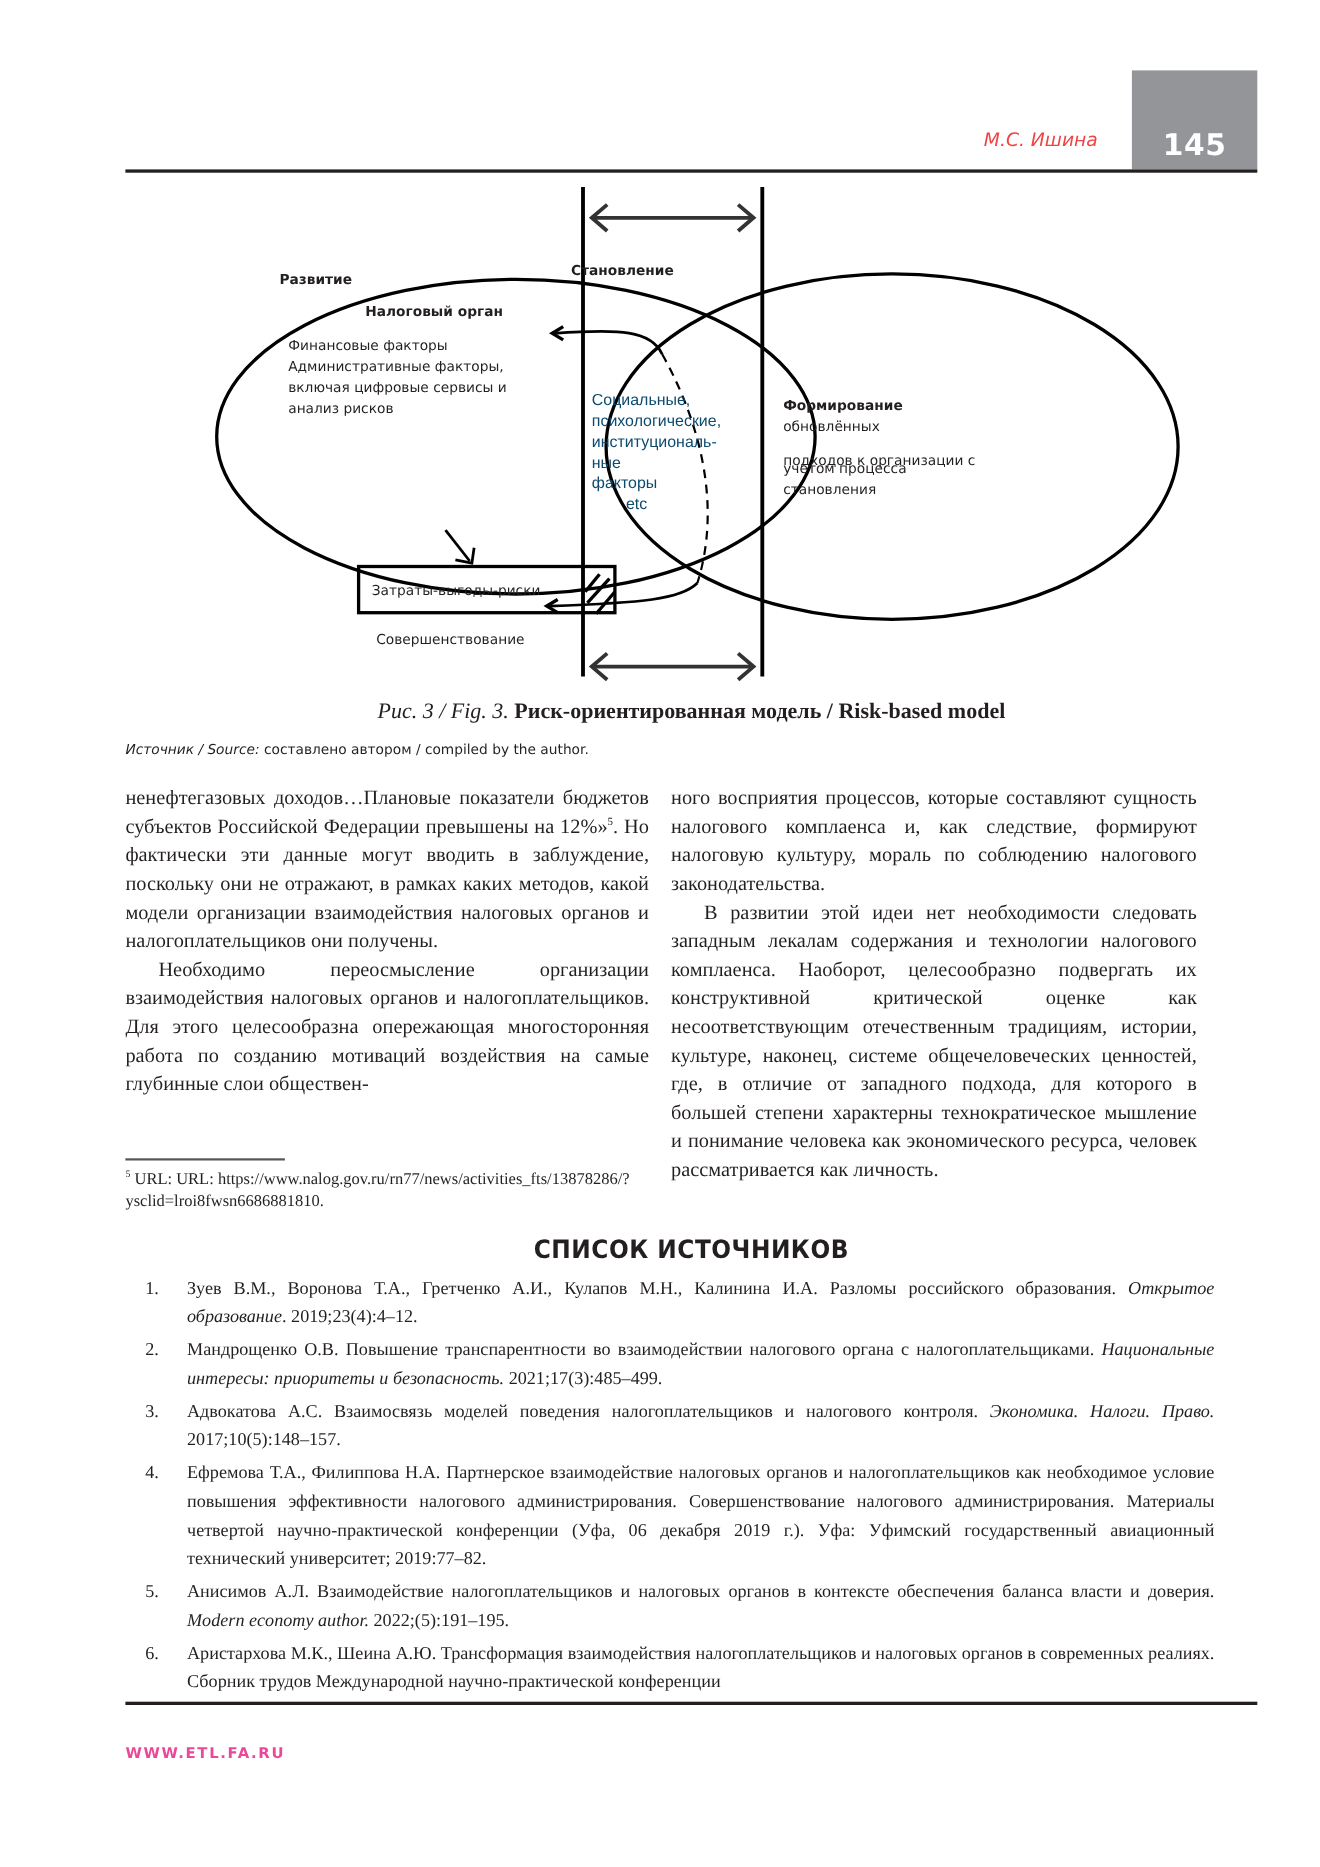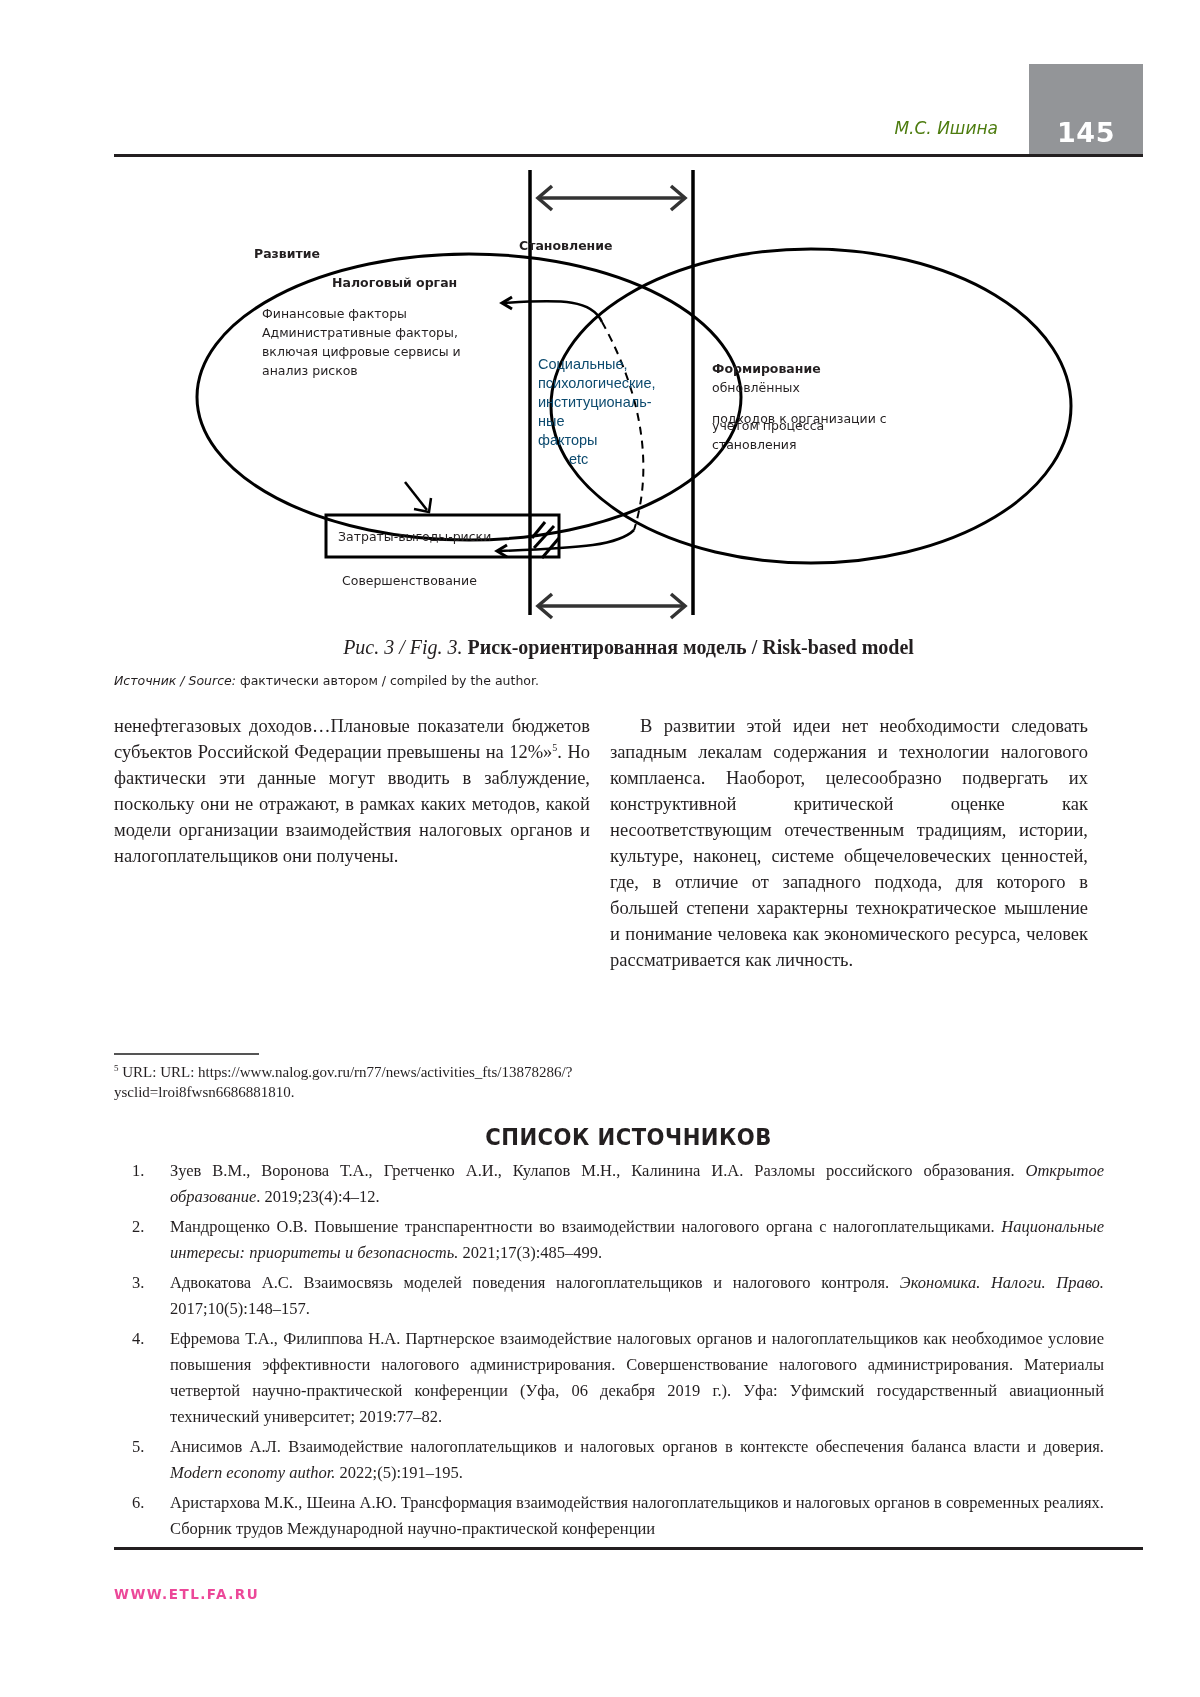--- a/index.html
+++ b/index.html
@@ -1,20 +1,20 @@
 <!DOCTYPE html>
 <html><head>
 <meta charset="utf-8">
 <style>
   html, body { margin:0; padding:0; background:#ffffff; }
   body { width:1200px; height:1697px; position:relative; overflow:hidden; color:#231f20; font-family:"DejaVu Serif", serif; }
 
   .page-tab { position:absolute; left:1029px; top:64px; width:114px; height:90px; background:#939598; }
   .page-num { position:absolute; left:1029px; top:112px; width:114px; height:42px; color:#ffffff; font-family:"DejaVu Sans", sans-serif; font-weight:bold; font-size:27px; line-height:42px; text-align:center; letter-spacing:0.5px; }
-  .running-head { position:absolute; right:202px; top:118px; font-family:"DejaVu Sans", sans-serif; font-style:italic; font-size:17px; color:#4d7c0f; }
+  .running-head { position:absolute; right:202px; top:118px; font-family:"DejaVu Sans", sans-serif; font-style:italic; font-size:17px; color:#ef4444; }
   .header-rule { position:absolute; left:114px; top:154px; width:1029px; height:3px; background:#231f20; }
 
   .figure { position:absolute; left:114px; top:170px; width:1029px; height:460px; }
   .figure svg { position:absolute; left:0; top:0; }
   .fig-label { position:absolute; font-family:"DejaVu Sans", sans-serif; font-size:12.5px; color:#231f20; line-height:19px; white-space:nowrap; }
   .fig-label.bold { font-weight:bold; }
   .fig-label.sans2 { font-family:"Liberation Sans", sans-serif; font-size:14.5px; color:#0c4a6e; line-height:19px; }
 
   .caption { position:absolute; left:114px; top:636px; width:1029px; text-align:center; font-family:"Liberation Serif", serif; font-size:20px; color:#231f20; }
   .caption .it { font-style:italic; }
@@ -115,28 +115,30 @@
   <div class="fig-label" style="left:224px;top:357px;">Затраты-выгоды-риски</div>
   <div class="fig-label" style="left:228px;top:401px;">Совершенствование</div>
 </div>
 
 <div class="caption">
   <span class="it">Рис. 3 / Fig. 3.</span>
   <span class="b">Риск-ориентированная модель / Risk-based model</span>
 </div>
 <div class="source">
   <span class="it">Источник / Source:</span>
-  <span>фактически автором / compiled by the author.</span>
+  <span>составлено автором / compiled by the author.</span>
 </div>
 
 <div class="col left">
   <p><span>ненефтегазовых доходов…Плановые показатели бюджетов субъектов Российской Федерации превышены на 12%»</span><sup>5</sup><span>. Но фактически эти данные могут вводить в заблуждение, поскольку они не отражают, в рамках каких методов, какой модели организации взаимодействия налоговых органов и налогоплательщиков они получены.</span></p>
+  <p class="indent">Необходимо переосмысление организации взаимодействия налоговых органов и налогоплательщиков. Для этого целесообразна опережающая многосторонняя работа по созданию мотиваций воздействия на самые глубинные слои обществен-</p>
 </div>
 
 <div class="col right">
+  <p>ного восприятия процессов, которые составляют сущность налогового комплаенса и, как следствие, формируют налоговую культуру, мораль по соблюдению налогового законодательства.</p>
   <p class="indent">В развитии этой идеи нет необходимости следовать западным лекалам содержания и технологии налогового комплаенса. Наоборот, целесообразно подвергать их конструктивной критической оценке как несоответствующим отечественным традициям, истории, культуре, наконец, системе общечеловеческих ценностей, где, в отличие от западного подхода, для которого в большей степени характерны технократическое мышление и понимание человека как экономического ресурса, человек рассматривается как личность.</p>
 </div>
 
 <div class="fn-rule"></div>
 <div class="footnote"><sup>5</sup><span> URL: URL: https://www.nalog.gov.ru/rn77/news/activities_fts/13878286/?ysclid=lroi8fwsn6686881810.</span></div>
 
 <div class="refs-title">СПИСОК ИСТОЧНИКОВ</div>
 <ol class="refs">
   <li><span class="num">1.</span><span>Зуев В.М., Воронова Т.А., Гретченко А.И., Кулапов М.Н., Калинина И.А. Разломы российского образования. </span><span class="it">Открытое образование</span><span>. 2019;23(4):4–12.</span></li>
   <li><span class="num">2.</span><span>Мандрощенко О.В. Повышение транспарентности во взаимодействии налогового органа с налогоплательщиками. </span><span class="it">Национальные интересы: приоритеты и безопасность.</span><span> 2021;17(3):485–499.</span></li>

